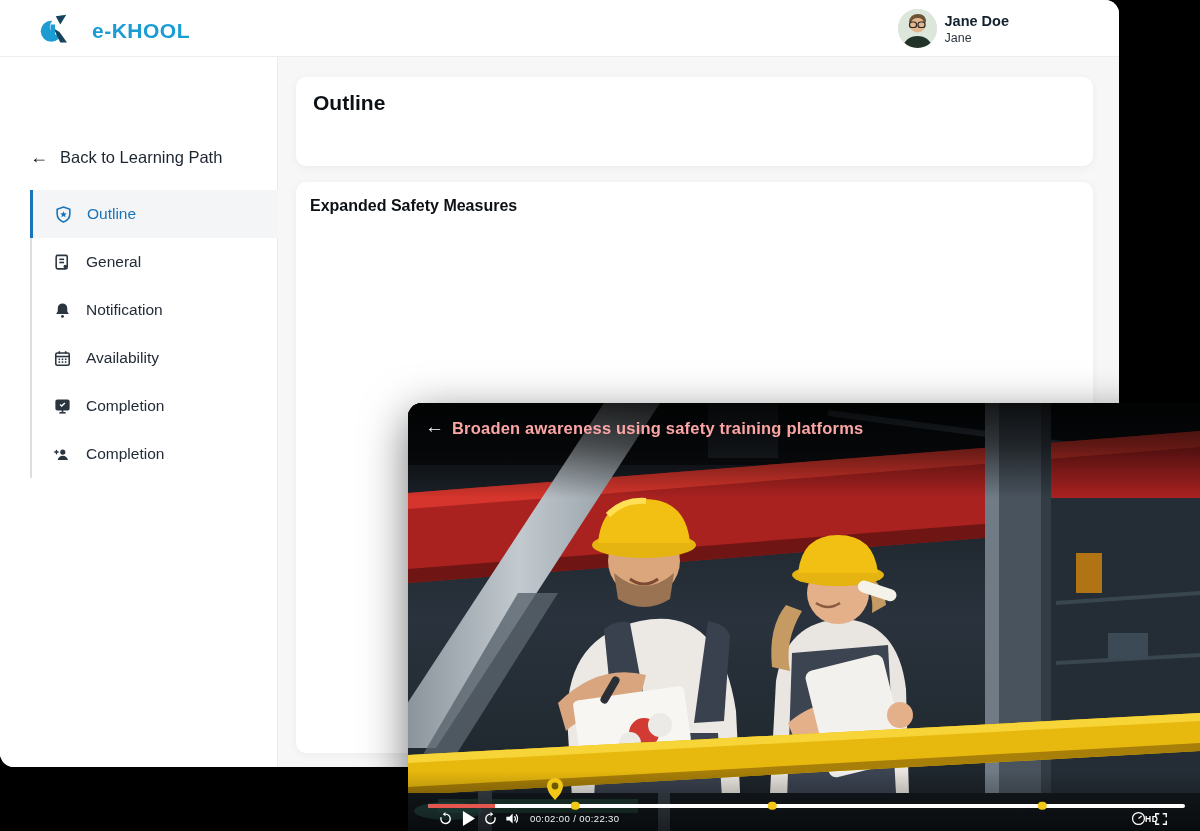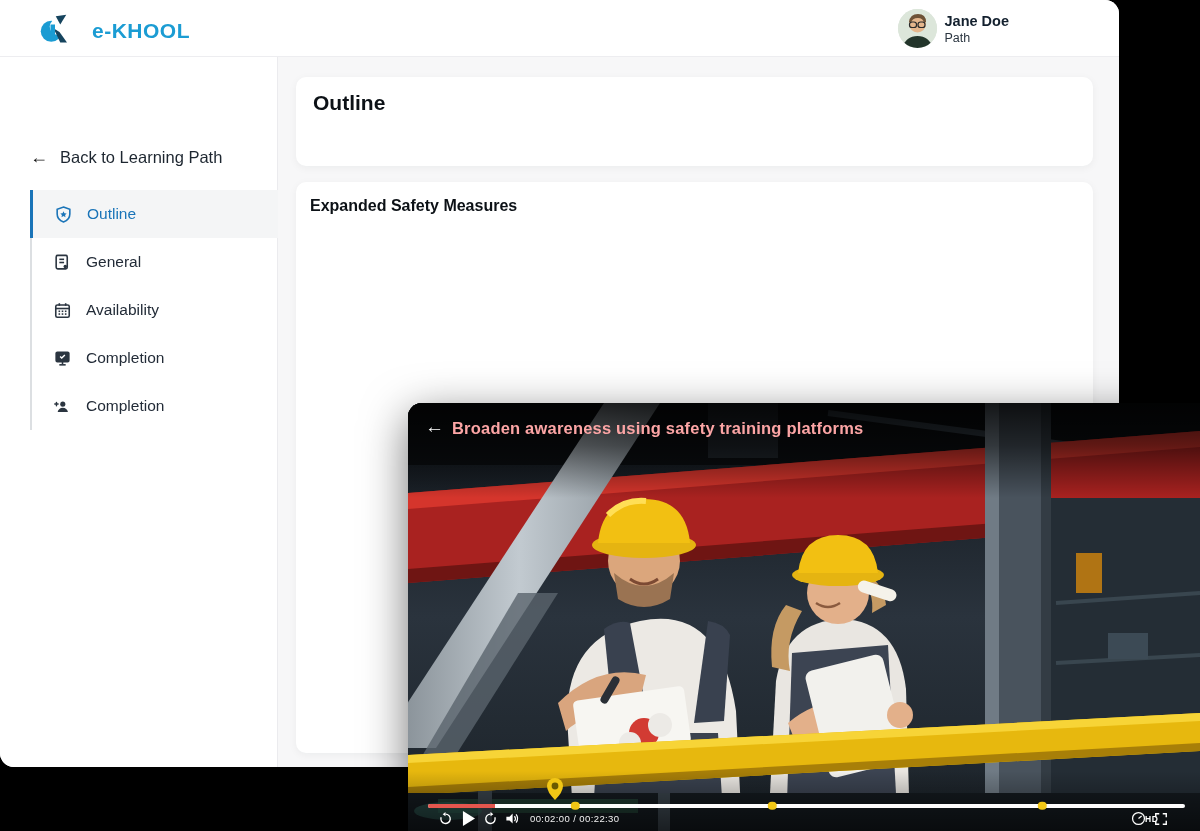--- a/index.html
+++ b/index.html
@@ -119,21 +119,21 @@
             <rect width="39" height="39" fill="#dce6da"></rect>
             <circle cx="19.5" cy="15" r="8.5" fill="#e5b68c"></circle>
             <path d="M11 13 q1-8 9-8 q8 0 8 8 l-2 1 q-1-5-6-5 q-6 0-7 5 z" fill="#6d5236"></path>
             <rect x="11.5" y="13" width="7" height="5.5" rx="2.6" fill="none" stroke="#2a2a2a" stroke-width="1.2"></rect>
             <rect x="20" y="13" width="7" height="5.5" rx="2.6" fill="none" stroke="#2a2a2a" stroke-width="1.2"></rect>
             <path d="M4 39 q4-12 15.5-12 q11.5 0 15.5 12 z" fill="#22342a"></path>
           </svg>
         </span>
         <span>
           <div class="uname">Jane Doe</div>
-          <div class="urole">Path</div>
+          <div class="urole">Jane</div>
         </span>
       </div>
     </div>
 
     <div class="sidebar">
       <div class="back-row">
         <span class="back-arrow">←</span>
         <span>Back to Learning Path</span>
       </div>
       <div class="menu">
@@ -153,20 +153,29 @@
             <svg width="19" height="19" viewBox="0 0 24 24" fill="none" stroke="#2b3540" stroke-width="2">
               <rect x="4" y="3" width="14" height="17" rx="2"></rect>
               <line x1="8" y1="8" x2="14" y2="8"></line>
                 <line x1="8" y1="12" x2="14" y2="12"></line>
               <circle cx="15.5" cy="17" r="2.2" fill="#2b3540" stroke="none"></circle>
             </svg>
           </span>
           <span class="mlabel">General</span>
         </div>
 
+        <div class="mitem">
+          <span class="micon">
+            <svg width="19" height="19" viewBox="0 0 24 24" fill="#2b3540">
+              <path d="M12 3a6 6 0 0 0-6 6v4l-2 3.5h16L18 13V9a6 6 0 0 0-6-6z"></path>
+              <circle cx="12" cy="19.5" r="1.8"></circle>
+            </svg>
+          </span>
+          <span class="mlabel">Notification</span>
+        </div>
 
         <div class="mitem">
           <span class="micon">
             <svg width="19" height="19" viewBox="0 0 24 24" fill="none" stroke="#2b3540" stroke-width="2">
               <rect x="3.5" y="5" width="17" height="15.5" rx="2"></rect>
               <line x1="3.5" y1="9.5" x2="20.5" y2="9.5"></line>
               <line x1="8" y1="2.8" x2="8" y2="6"></line>
                 <line x1="16" y1="2.8" x2="16" y2="6"></line>
               <g fill="#2b3540" stroke="none">
                 <rect x="7" y="12" width="2" height="2"></rect>

